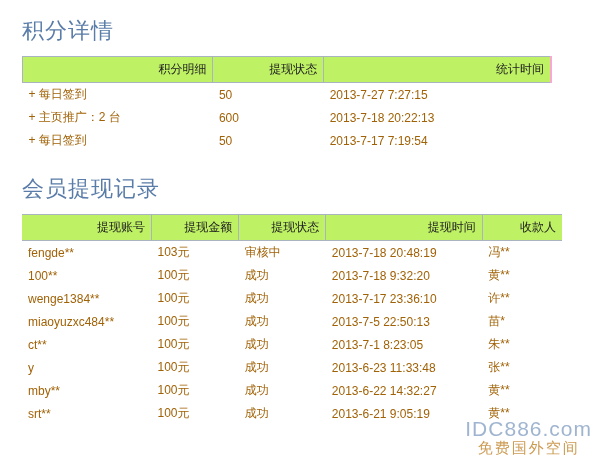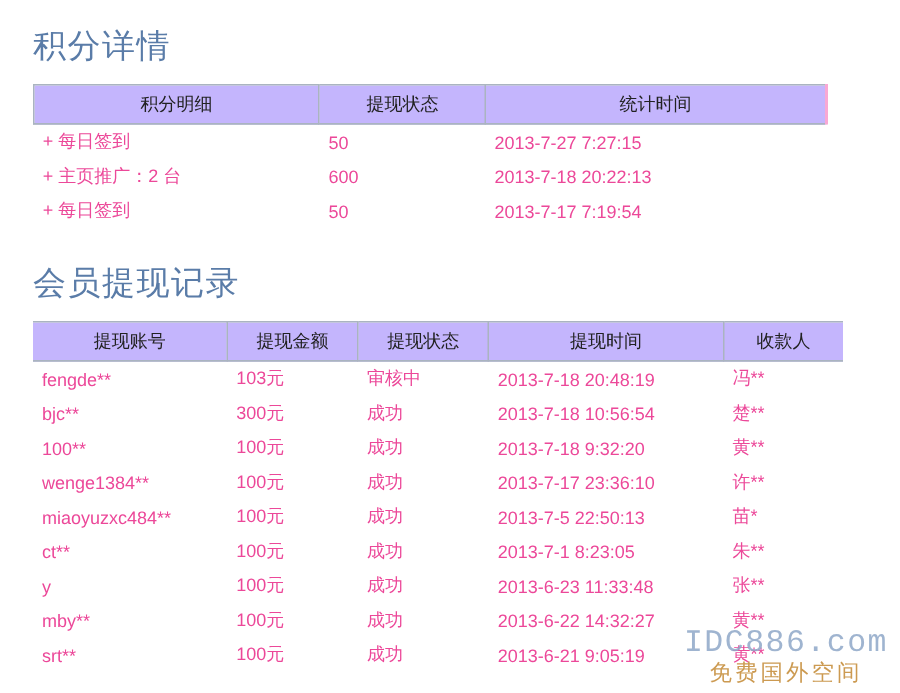--- a/index.html
+++ b/index.html
@@ -35,33 +35,33 @@
   }
   table {
     border-collapse: collapse;
     width: 540px;
     font-size: 12px;
   }
   table.points {
     width: 530px;
   }
   thead th {
-    text-align: center;
+    text-align: right;
     font-weight: normal;
     padding: 4px 6px 4px 6px;
     border-top: 1px solid #aab4c0;
     border-bottom: 1px solid #aab4c0;
     color: #222;
-    background: #c4b5fd;
+    background: #bef264;
     white-space: nowrap;
   }
   tbody td {
     text-align: left;
     padding: 3px 6px 3px 6px;
-    color: #ec4899;
+    color: #a16207;
     white-space: nowrap;
     border: none;
   }
   table.points thead th {
     border-right: 1px solid #aab4c0;
   }
   table.points thead th:last-child {
     border-right: 2px solid #f9a8d4;
   }
   table.points thead th:first-child {
@@ -80,21 +80,21 @@
     position: absolute;
     right: 8px;
     bottom: 4px;
     text-align: center;
     pointer-events: none;
     user-select: none;
   }
   .watermark .wm-main {
     font-size: 21px;
     color: #8fa8c8;
-    font-family: Liberation Mono, monospace;
+    font-family: Liberation Sans, sans-serif;
     letter-spacing: 1px;
     opacity: 0.85;
   }
   .watermark .wm-sub {
     font-size: 15px;
     color: #c7903f;
     letter-spacing: 2px;
     margin-top: -2px;
     opacity: 0.9;
   }
@@ -155,27 +155,20 @@
     </thead>
     <tbody>
       <tr>
         <td>fengde**</td>
         <td>103元</td>
         <td>审核中</td>
         <td>2013-7-18 20:48:19</td>
         <td>冯**</td>
       </tr>
       <tr>
-        <td>bjc**</td>
-        <td>300元</td>
-        <td>成功</td>
-        <td>2013-7-18 10:56:54</td>
-        <td>楚**</td>
-      </tr>
-      <tr>
         <td>100**</td>
         <td>100元</td>
         <td>成功</td>
         <td>2013-7-18 9:32:20</td>
         <td>黄**</td>
       </tr>
       <tr>
         <td>wenge1384**</td>
         <td>100元</td>
         <td>成功</td>

